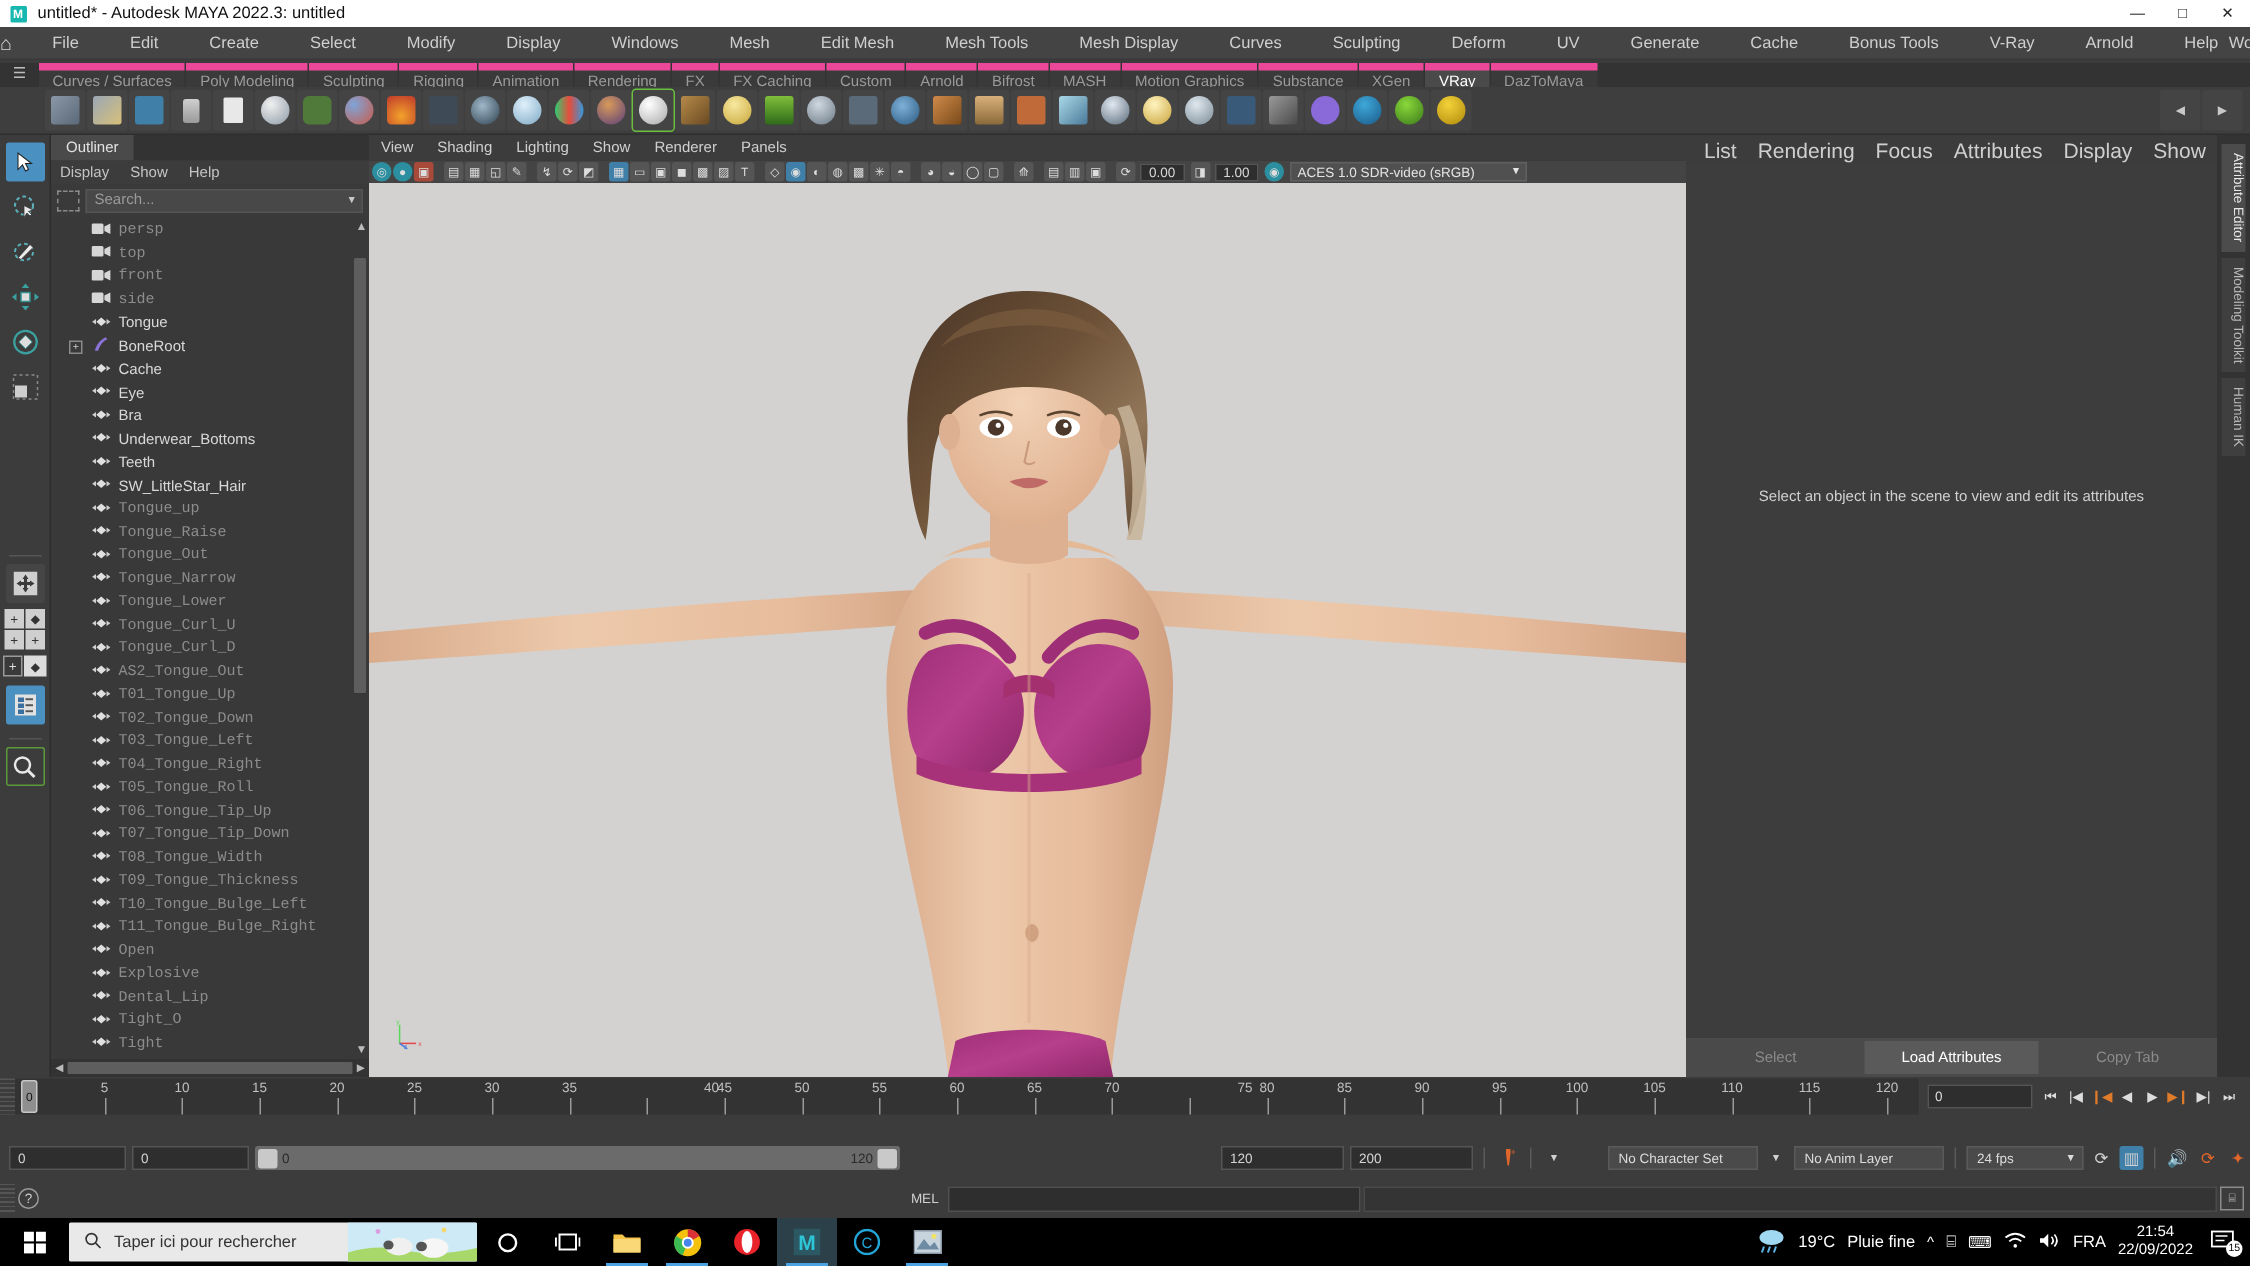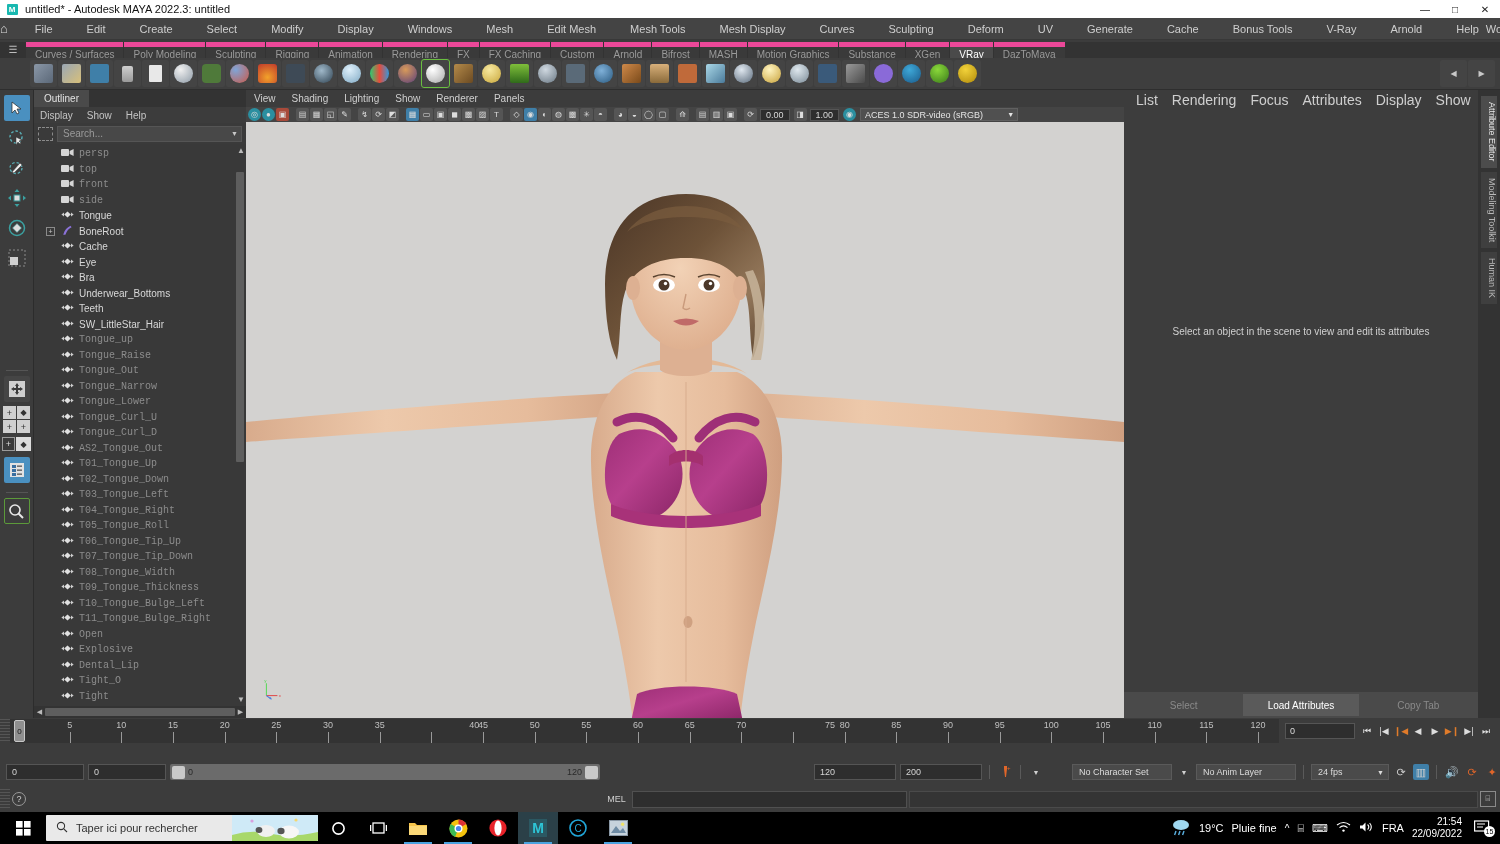--- a/index.html
+++ b/index.html
@@ -256,21 +256,21 @@
     position:absolute; right:0; top:0; width:86px; height:26px;
     background:linear-gradient(#bfe6f5,#e8f6c8);
   }
   .tbi{
     width:40px; height:32px; display:flex; align-items:center; justify-content:center;
     position:relative; color:#fff; font-size:14px;
   }
   .tbi .under{ position:absolute; bottom:0; width:28px; height:2px; background:#4aa3e0;}
   .tray{ margin-left:auto; display:flex; align-items:center; color:#fff; gap:8px; padding-right:6px;}
   .tray .tx{ font-size:11px; color:#fff; }
-  .clock{ font-size:10px; line-height:12px; text-align:right; color:#fff; }
+  .clock{ font-size:10px; line-height:12px; text-align:center; color:#fff; }
   .notif{ position:relative; width:24px; text-align:center;}
   .notif .badge{
     position:absolute; right:-1px; bottom:-1px; background:#fff; color:#000; border-radius:50%;
     font-size:7px; width:11px; height:11px; line-height:11px;
   }
 </style>
 </head>
 <body>
 
 <div id="app">

